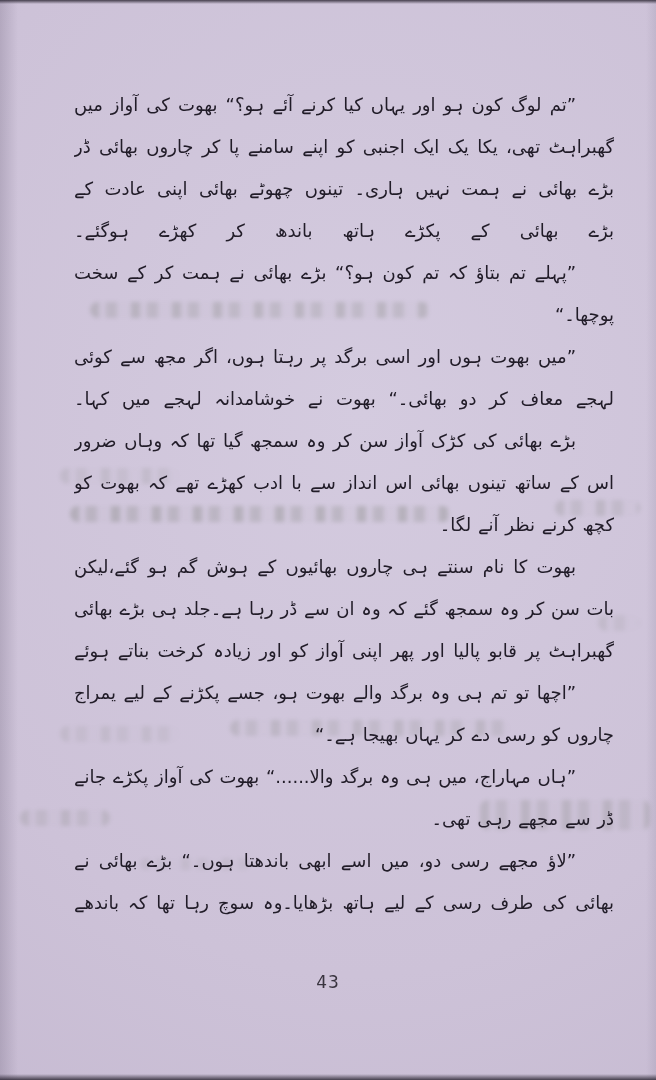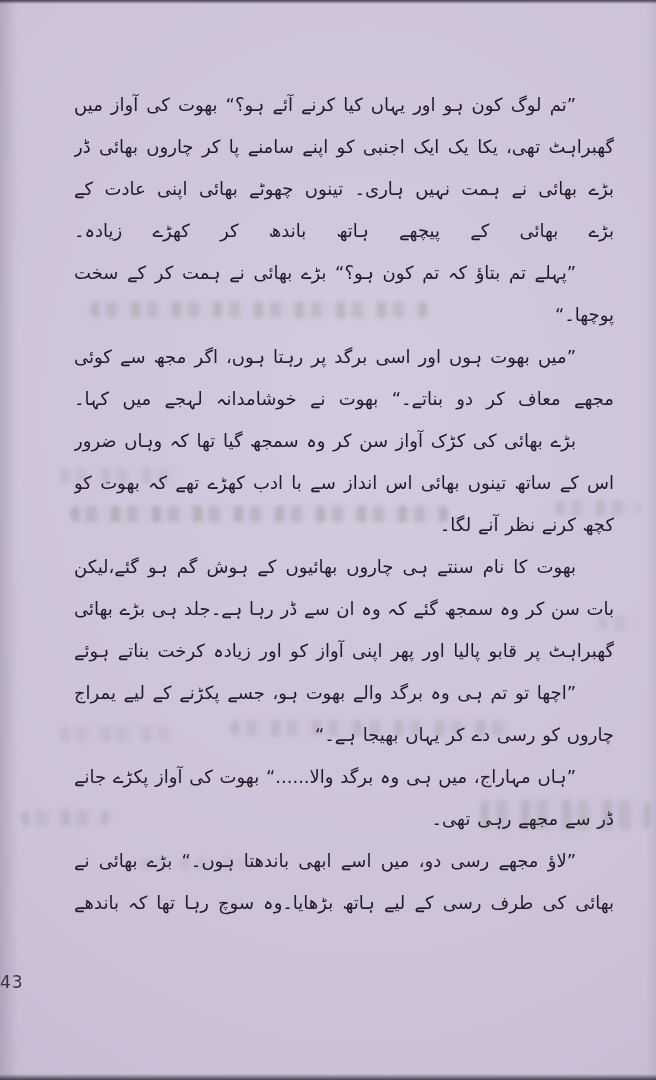--- a/index.html
+++ b/index.html
@@ -45,21 +45,21 @@
   .ghost{
     position:absolute;height:16px;border-radius:8px;
     filter:blur(2px);
     background:repeating-linear-gradient(90deg,
       rgba(97,104,88,.55) 0 9px, rgba(97,104,88,.06) 9px 16px,
       rgba(97,104,88,.42) 16px 27px, rgba(97,104,88,.05) 27px 41px);
   }
 
   .page-num{
     position:absolute;top:972px;left:0;right:0;
-    text-align:left;
+    text-align:center;
     font-size:17px;letter-spacing:1px;
     color:var(--pagenum,#39343f);
     font-family:"DejaVu Sans","Liberation Sans",sans-serif;
   }
 </style>
 </head>
 <body>
 
 <div class="page">
 
@@ -76,25 +76,25 @@
   <div class="ghost" style="left:230px;top:720px;width:280px;opacity:.3;"></div>
   <div class="ghost" style="left:60px;top:726px;width:120px;opacity:.2;"></div>
   <div class="ghost" style="left:480px;top:800px;width:170px;height:30px;opacity:.32;"></div>
   <div class="ghost" style="left:20px;top:810px;width:90px;opacity:.28;"></div>
   <div class="ghost" style="left:140px;top:858px;width:110px;height:12px;opacity:.16;"></div>
 
   <div class="text-block">
     <div class="line start">”تم لوگ کون ہو اور یہاں کیا کرنے آئے ہو؟“ بھوت کی آواز میں</div>
     <div class="line">گھبراہٹ تھی، یکا یک ایک اجنبی کو اپنے سامنے پا کر چاروں بھائی ڈر گئے،لیکن</div>
     <div class="line">بڑے بھائی نے ہمت نہیں ہاری۔ تینوں چھوٹے بھائی اپنی عادت کے مطابق</div>
-    <div class="line">بڑے بھائی کے پیچھے ہاتھ باندھ کر کھڑے زیادہ۔</div>
+    <div class="line">بڑے بھائی کے پکڑے ہاتھ باندھ کر کھڑے ہوگئے۔</div>
     <div class="line start">”پہلے تم بتاؤ کہ تم کون ہو؟“ بڑے بھائی نے ہمت کر کے سخت لہجے میں</div>
     <div class="line end">پوچھا۔“</div>
     <div class="line start">”میں بھوت ہوں اور اسی برگد پر رہتا ہوں، اگر مجھ سے کوئی غلطی ہوگئی ہو،تو</div>
-    <div class="line">مجھے معاف کر دو بناتے۔“ بھوت نے خوشامدانہ لہجے میں کہا۔</div>
+    <div class="line">لہجے معاف کر دو بھائی۔“ بھوت نے خوشامدانہ لہجے میں کہا۔</div>
     <div class="line start">بڑے بھائی کی کڑک آواز سن کر وہ سمجھ گیا تھا کہ وہاں ضرور کوئی خطرہ ہے۔</div>
     <div class="line">اس کے ساتھ تینوں بھائی اس انداز سے با ادب کھڑے تھے کہ بھوت کو دال میں</div>
     <div class="line end">کچھ کرنے نظر آنے لگا۔</div>
     <div class="line start">بھوت کا نام سنتے ہی چاروں بھائیوں کے ہوش گم ہو گئے،لیکن بھوت کی</div>
     <div class="line">بات سن کر وہ سمجھ گئے کہ وہ ان سے ڈر رہا ہے۔جلد ہی بڑے بھائی نے اپنی</div>
     <div class="line">گھبراہٹ پر قابو پالیا اور پھر اپنی آواز کو اور زیادہ کرخت بناتے ہوئے کہا۔</div>
     <div class="line start">”اچھا تو تم ہی وہ برگد والے بھوت ہو، جسے پکڑنے کے لیے یمراج نے ہم</div>
     <div class="line end">چاروں کو رسی دے کر یہاں بھیجا ہے۔“</div>
     <div class="line start">”ہاں مہاراج، میں ہی وہ برگد والا......“ بھوت کی آواز پکڑے جانے کے</div>
     <div class="line end">ڈر سے مجھے رہی تھی۔</div>

